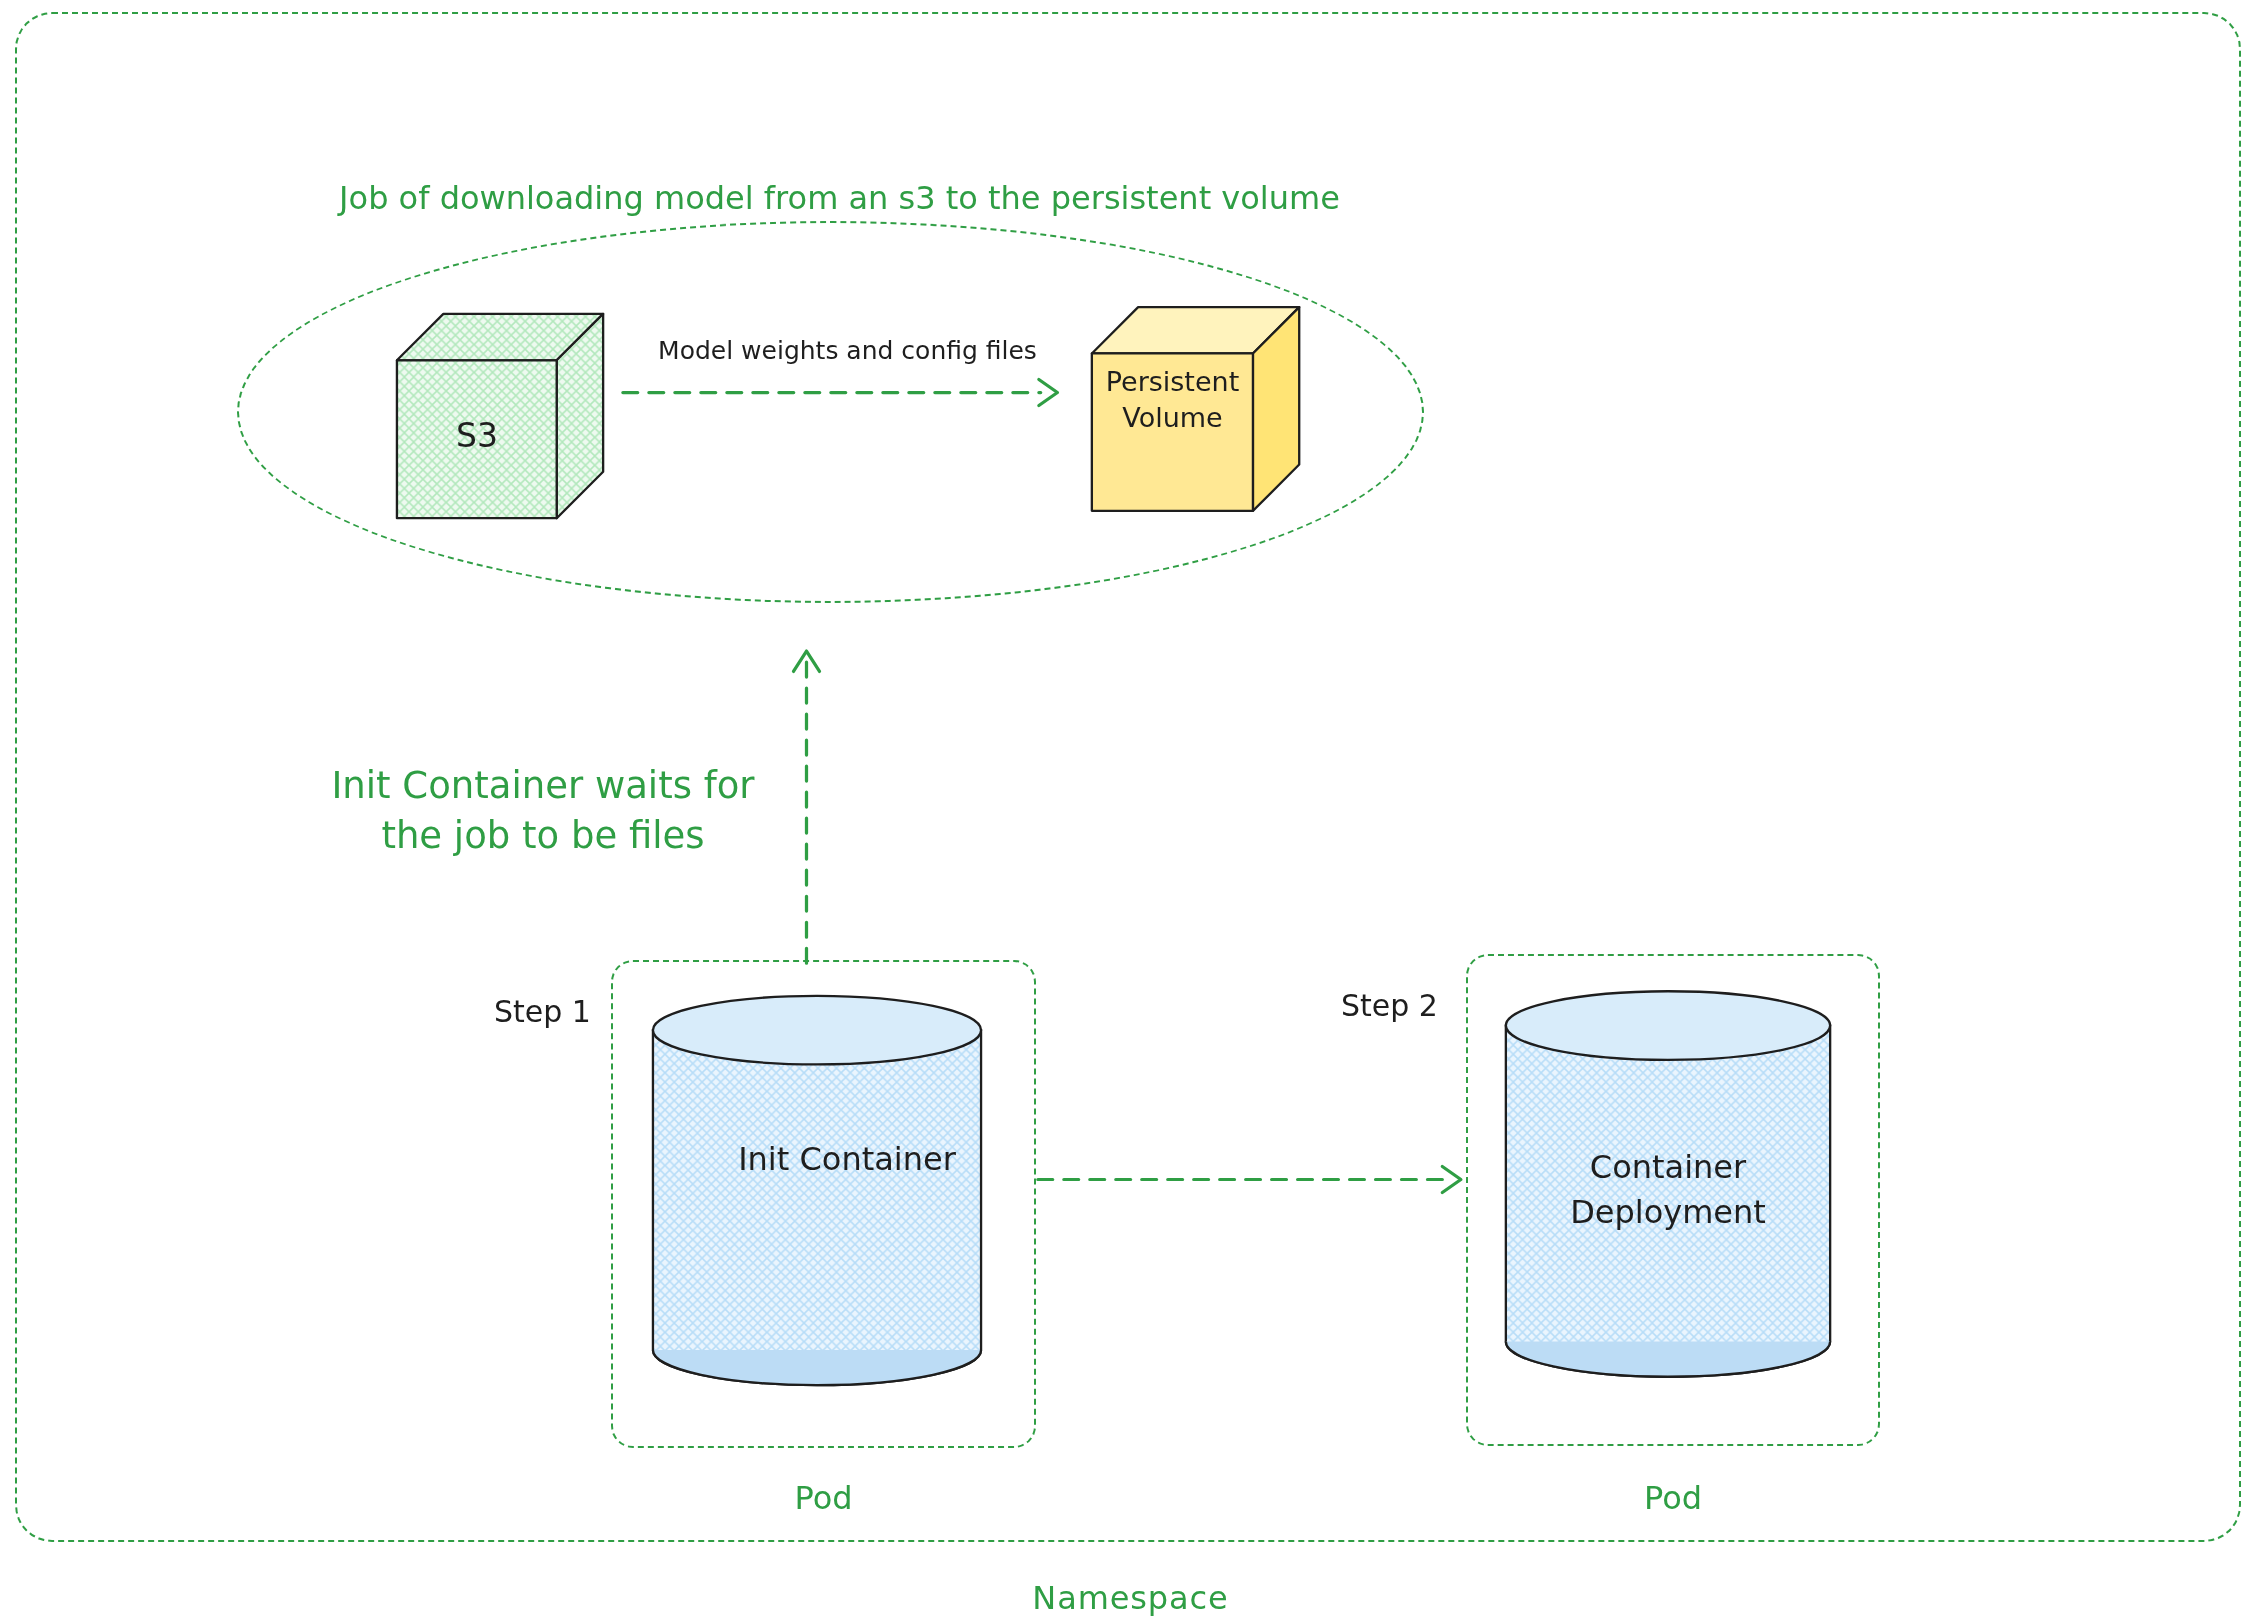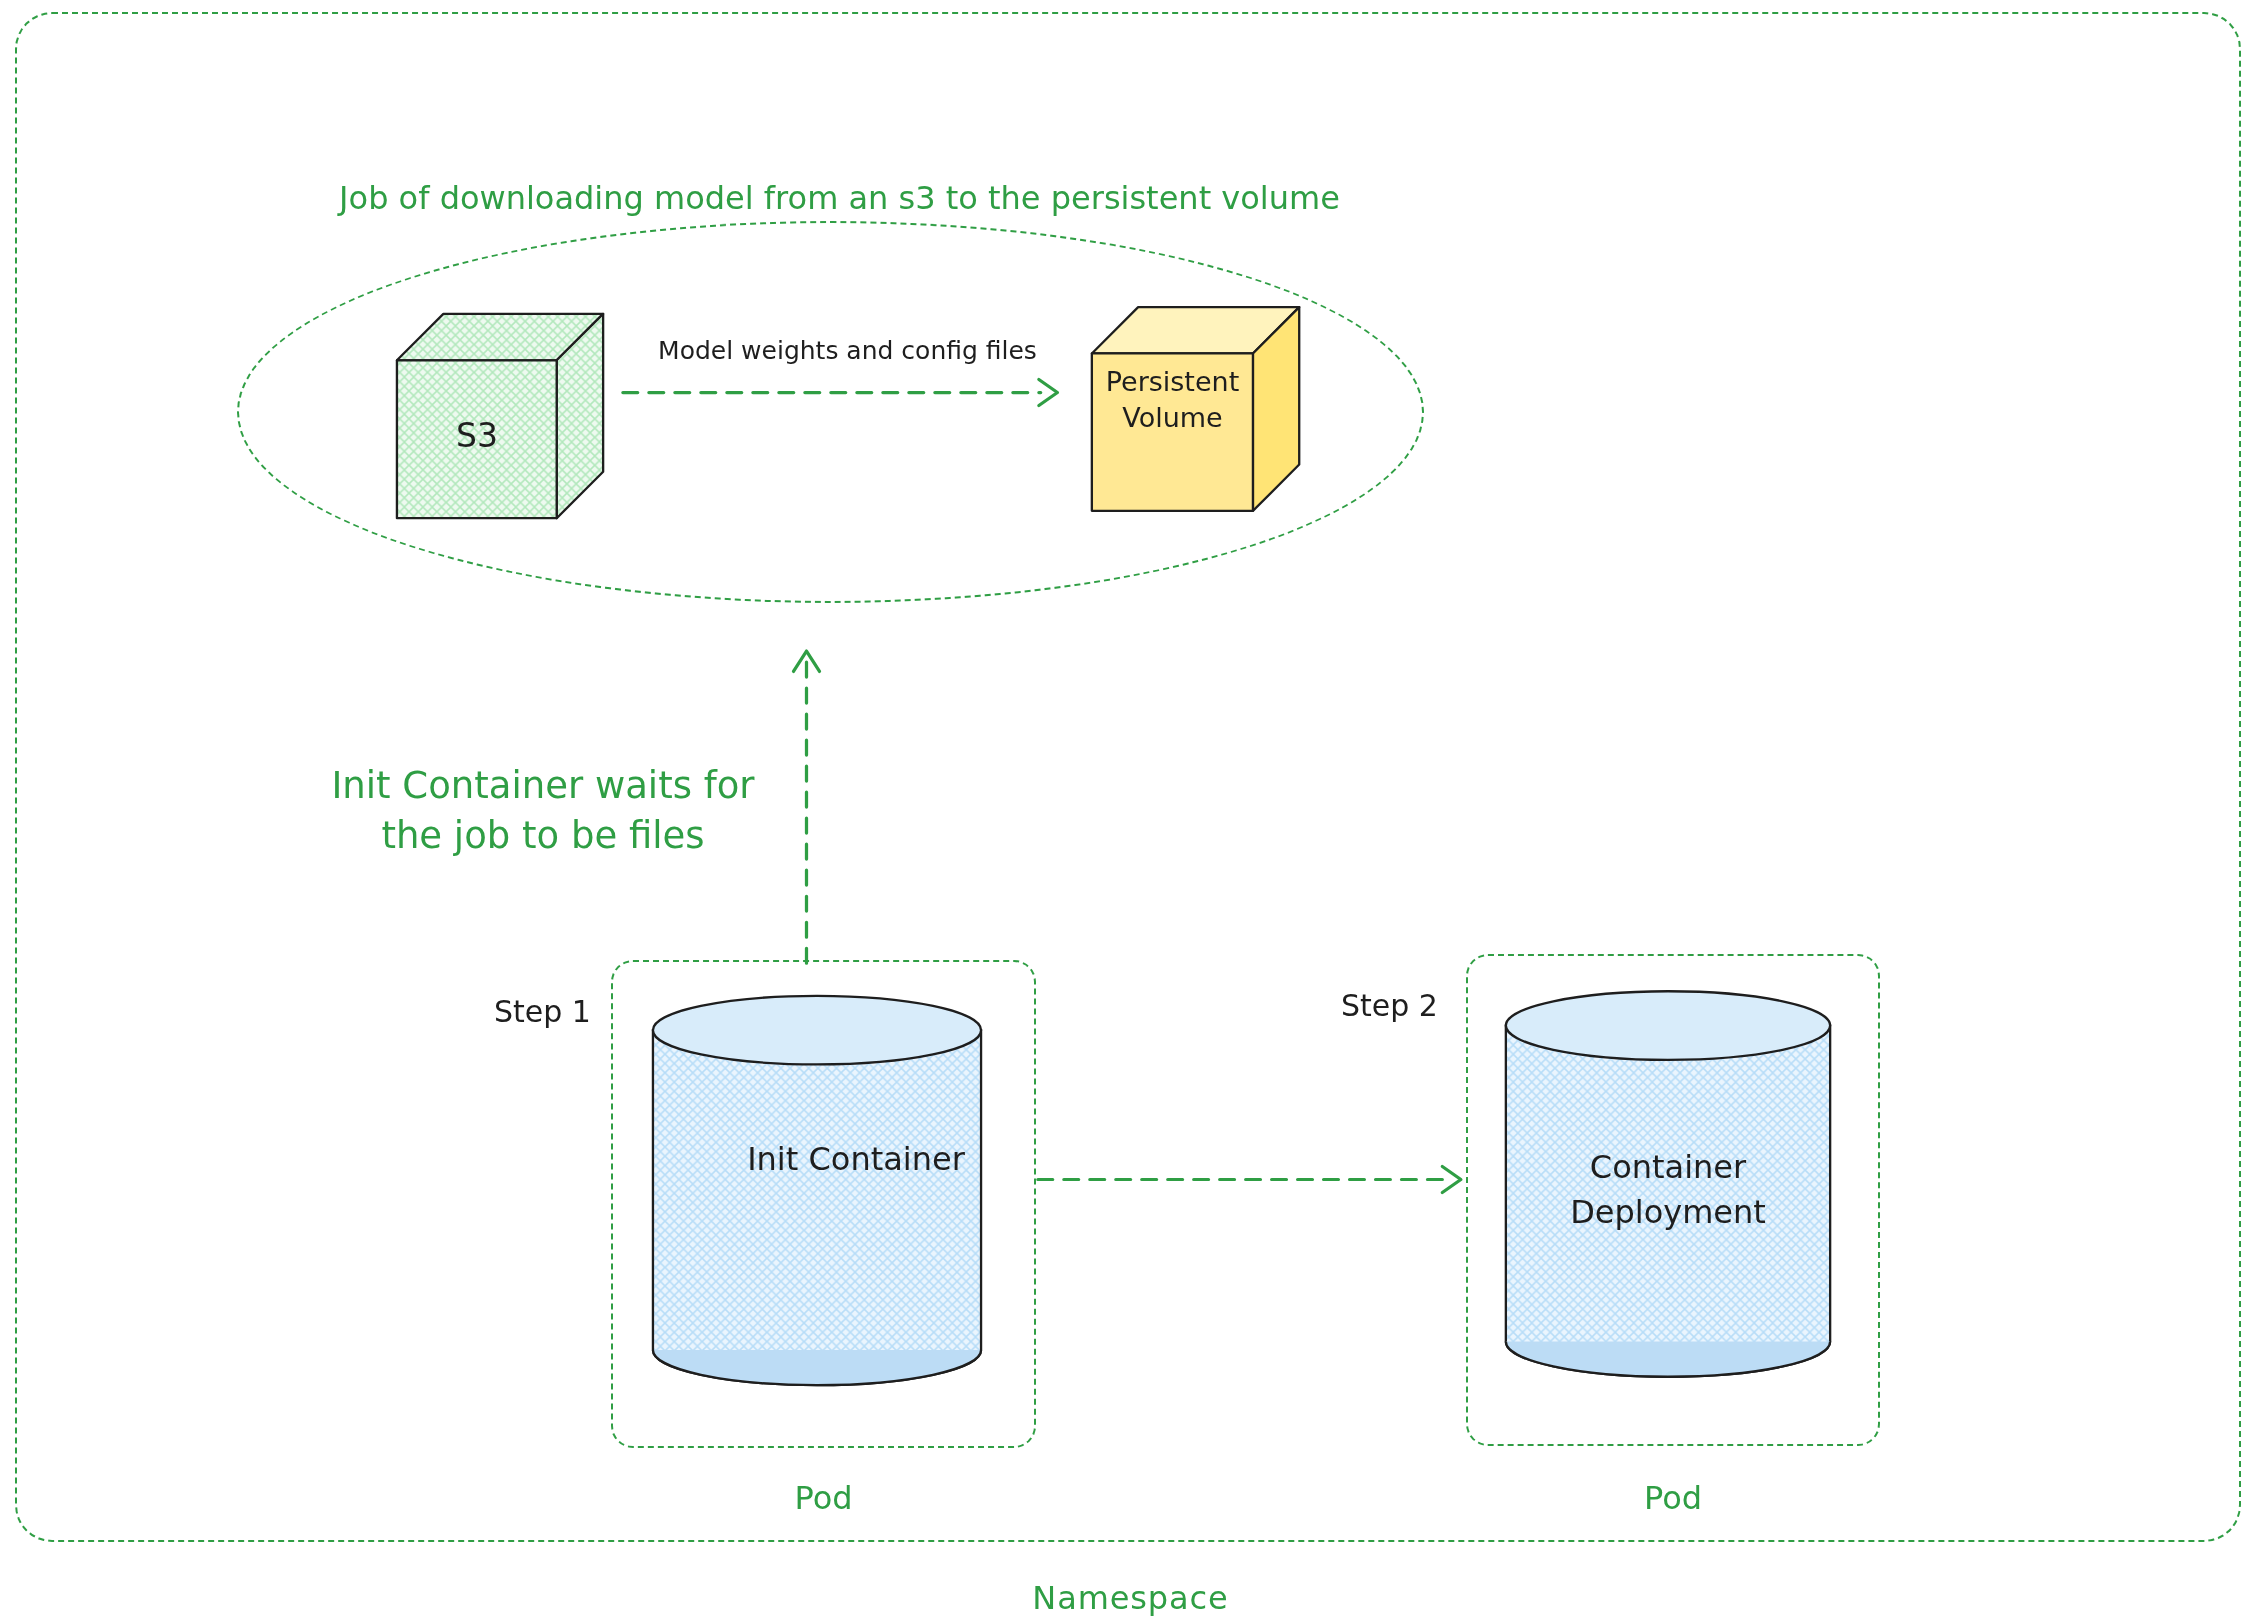--- a/index.html
+++ b/index.html
@@ -72,21 +72,21 @@
     border: 2.8px dashed #2f9e44;
     border-radius: 22px;
   }
   .pod1-box { left: 611px; top: 960px; width: 425px; height: 488px; }
   .pod2-box { left: 1466px; top: 954px; width: 414px; height: 492px; }
 
   .cyl1 { left: 651px; top: 994px; }
   .cyl2 { left: 1504px; top: 989px; }
 
   .container-label { font-size: 32px; line-height: 1.4; }
-  .cyl1-label { left: 651px; top: 1137px; width: 392px; margin-left: 9px; }
+  .cyl1-label { left: 651px; top: 1137px; width: 392px; }
   .cyl2-label { left: 1504px; top: 1145px; width: 328px; }
 
   .pod-label { font-size: 32px; }
   .pod1-label { left: 611px; top: 1479px; width: 425px; }
   .pod2-label { left: 1466px; top: 1479px; width: 414px; }
 
   .pods-arrow { left: 1036px; top: 1158px; }
 </style>
 </head>
 <body>

